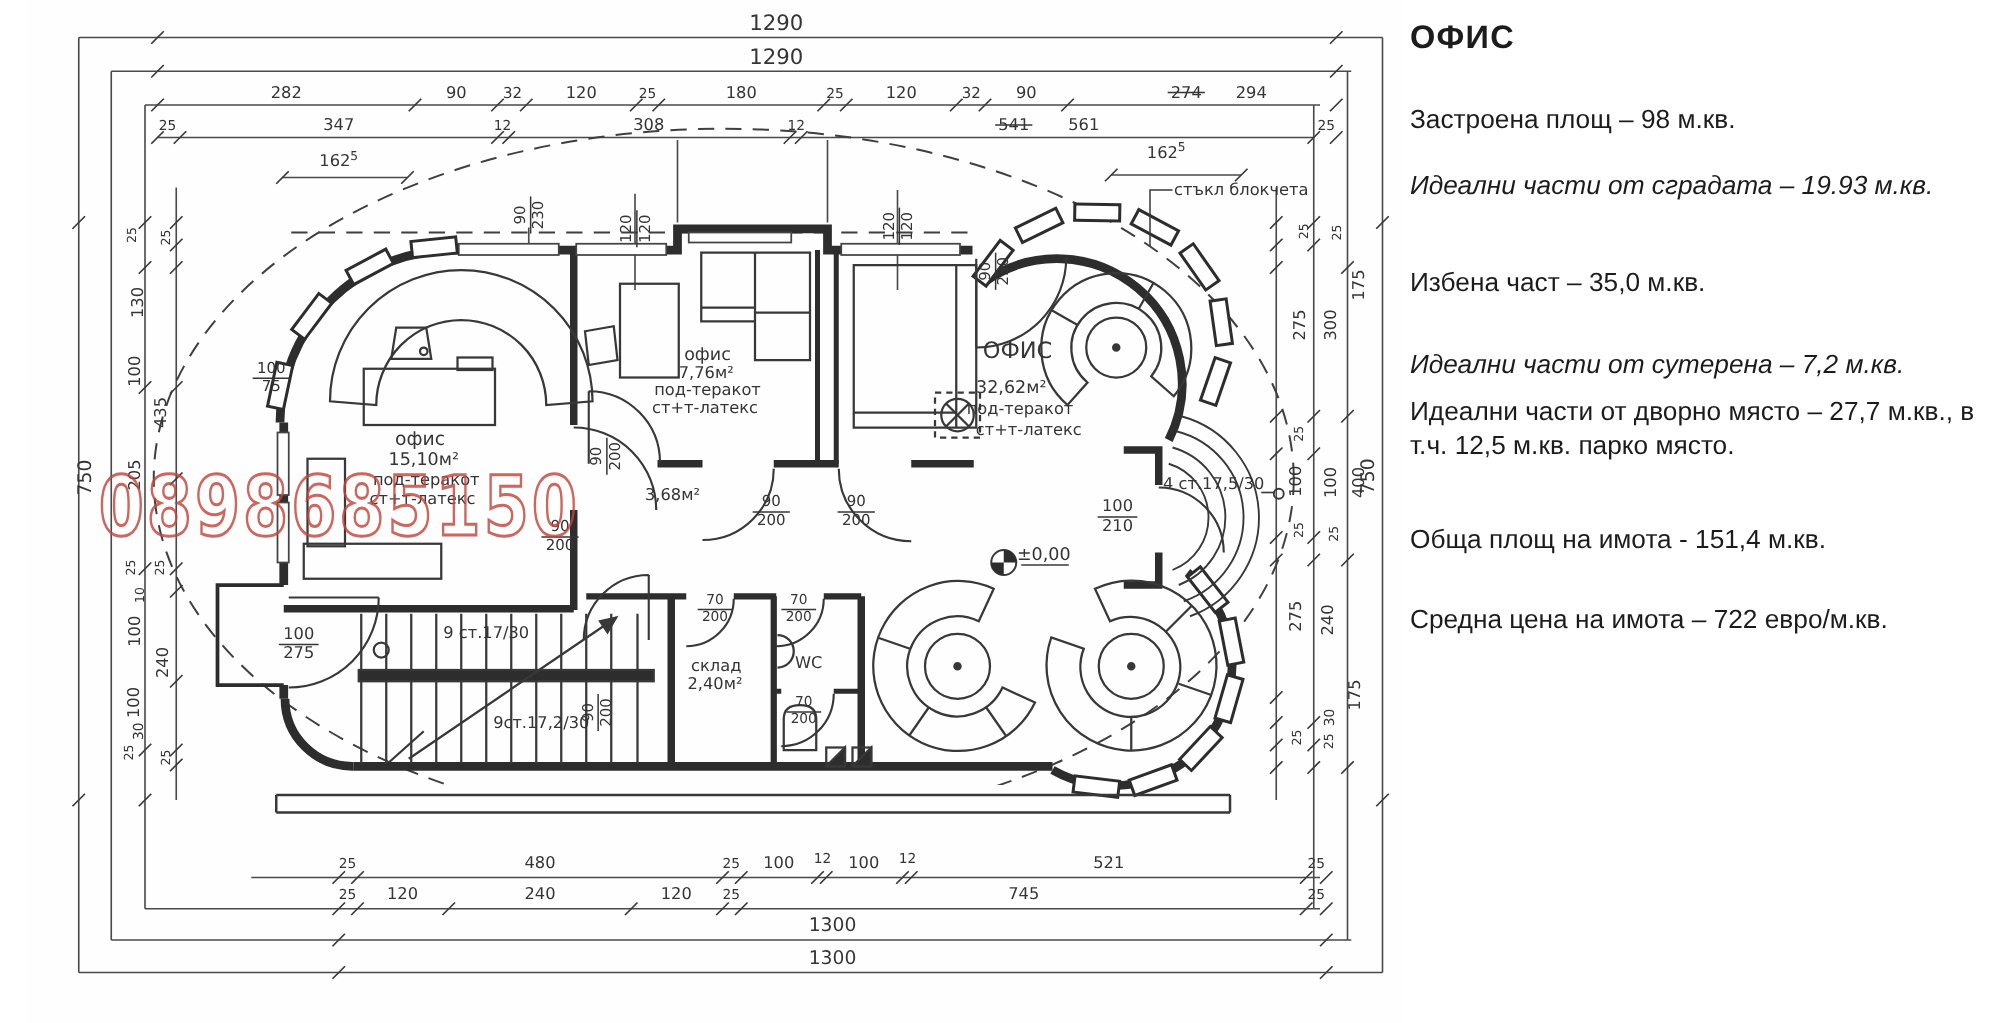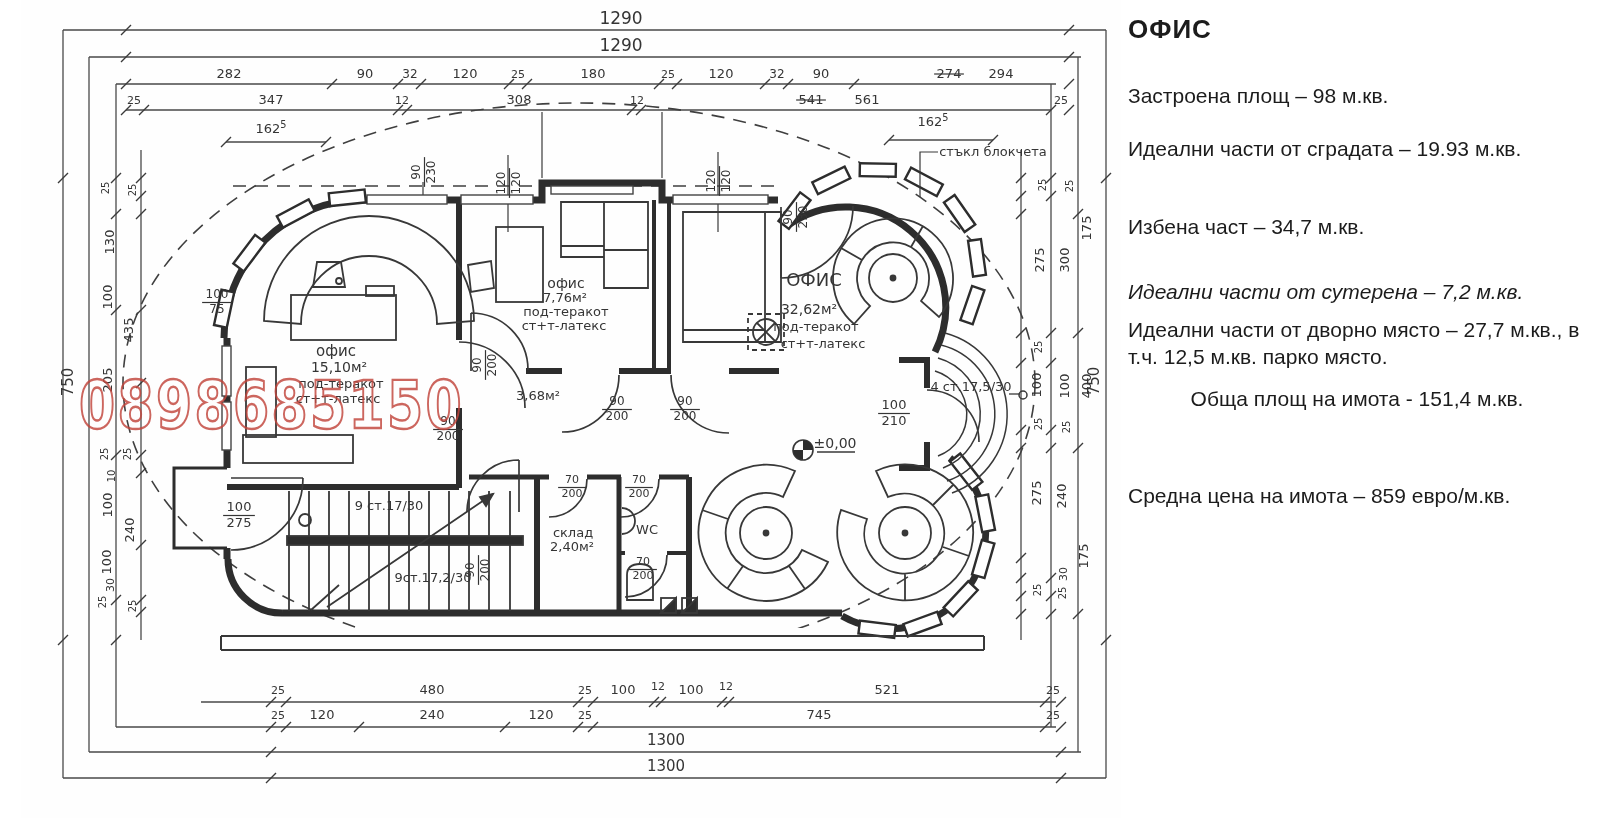--- a/index.html
+++ b/index.html
@@ -14,21 +14,21 @@
   .doors path, .doors line{stroke:#383838;stroke-width:1.7;fill:none;}
   .panes rect{fill:#fff;stroke:#444;stroke-width:1.4;}
   #blocks-layer rect{fill:#fff;stroke:#2d2d2d;stroke-width:2.4;}
   #labels-layer text{fill:#353535;font-family:"DejaVu Sans",sans-serif;text-anchor:middle;}
   #labels-layer line{stroke:#353535;stroke-width:1.2;}
   #ticks{stroke:#3a3a3a;stroke-width:1.4;fill:none;}
   .wm{fill:none;stroke:#c2453c;stroke-width:2.4;opacity:.82;font-family:"DejaVu Sans",sans-serif;font-weight:bold;font-size:66px;letter-spacing:3px;}
   .panel{position:absolute;left:1128px;top:0;width:458px;height:818px;color:#1c1c1c;}
   .panel h1{font-size:26px;font-weight:600;letter-spacing:1px;margin:0;position:absolute;top:14px;left:0;}
   .panel p{font-size:21px;line-height:27px;margin:0;position:absolute;left:0;width:458px;}
-  .p1{top:82px;} .p2{top:135px;} .p3{top:213px;} .p4{top:278px;font-style:italic;} .p5{top:316px;width:452px;} .p6{top:385px;text-align:center;} .p7{top:482px;}
+  .p1{top:82px;} .p2{top:135px;font-style:italic;} .p3{top:213px;} .p4{top:278px;font-style:italic;} .p5{top:316px;width:452px;} .p6{top:418px;} .p7{top:482px;}
 </style>
 </head>
 <body>
 
 <div class="plan-wrap">
 <svg width="1100" height="818" viewBox="0 0 1100 818">
 
   <g class="frame">
     <path d="
       M42,30 H1085 M68,57 H1060 M95,84 H1035 M105,110 H1030
@@ -540,18 +540,18 @@
       </g>
 
   <text class="wm" x="58" y="428" textLength="385" lengthAdjust="spacingAndGlyphs">0898685150</text>
 </svg>
 </div>
 
 <div class="panel">
   <h1>ОФИС</h1>
   <p class="p1">Застроена площ – 98 м.кв.</p>
   <p class="p2">Идеални части от сградата – 19.93 м.кв.</p>
-  <p class="p3">Избена част – 34,7 м.кв.</p>
+  <p class="p3">Избена част – 35,0 м.кв.</p>
   <p class="p4">Идеални части от сутерена – 7,2 м.кв.</p>
   <p class="p5">Идеални части от дворно място – 27,7 м.кв., в т.ч. 12,5 м.кв. парко място.</p>
   <p class="p6">Обща площ на имота - 151,4 м.кв.</p>
-  <p class="p7">Средна цена на имота – 859 евро/м.кв.</p>
+  <p class="p7">Средна цена на имота – 722 евро/м.кв.</p>
 </div>
 
 </body></html>

